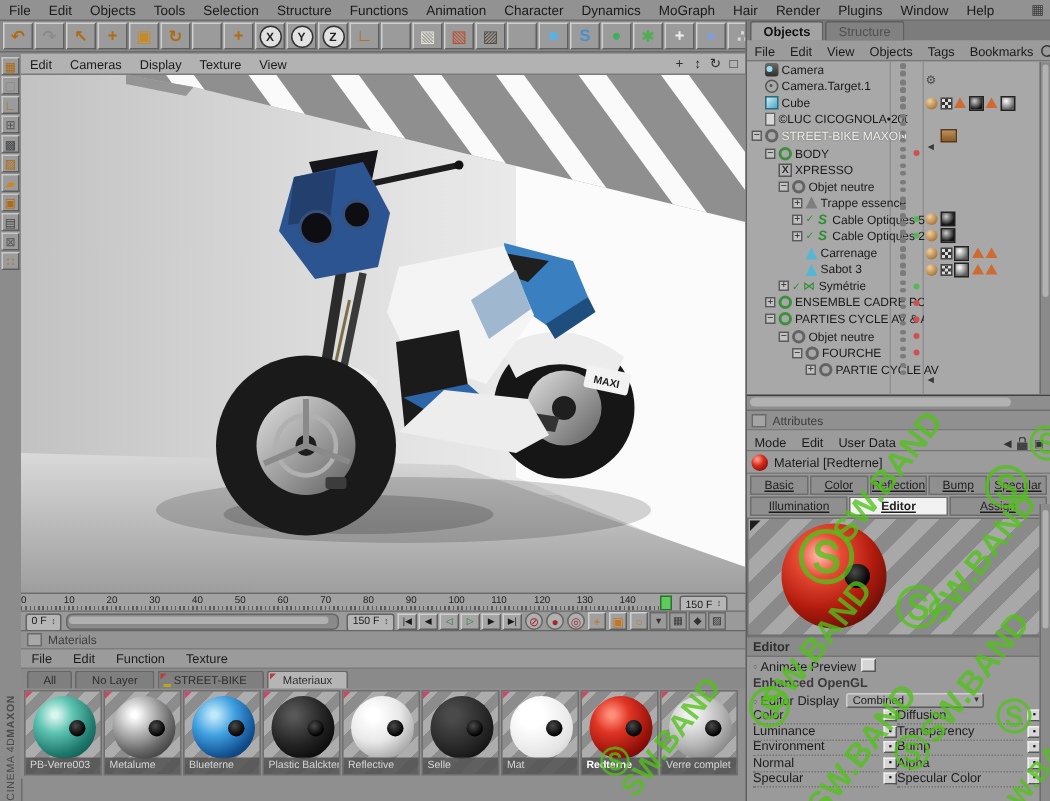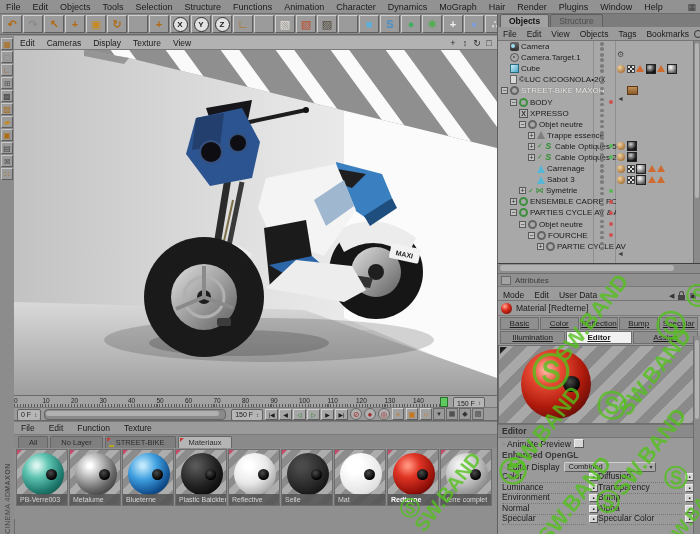--- a/index.html
+++ b/index.html
@@ -589,20 +589,24 @@
         <span class="ebtn">
           <span>◆</span>
         </span>
         <span class="ebtn">
           <span>▨</span>
         </span>
       </span>
   </div>
 
   <div id="matpanel" class="abs">
+    <div id="mat-title">
+      <span class="grip"></span>
+      <span>Materials</span>
+    </div>
     <div id="mat-menu">
 
     <span class="mi">File</span>
         <span class="mi">Edit</span>
         <span class="mi">Function</span>
         <span class="mi">Texture</span>
       </div>
     <div id="mat-tabs">
 
     <span class="ltab">

